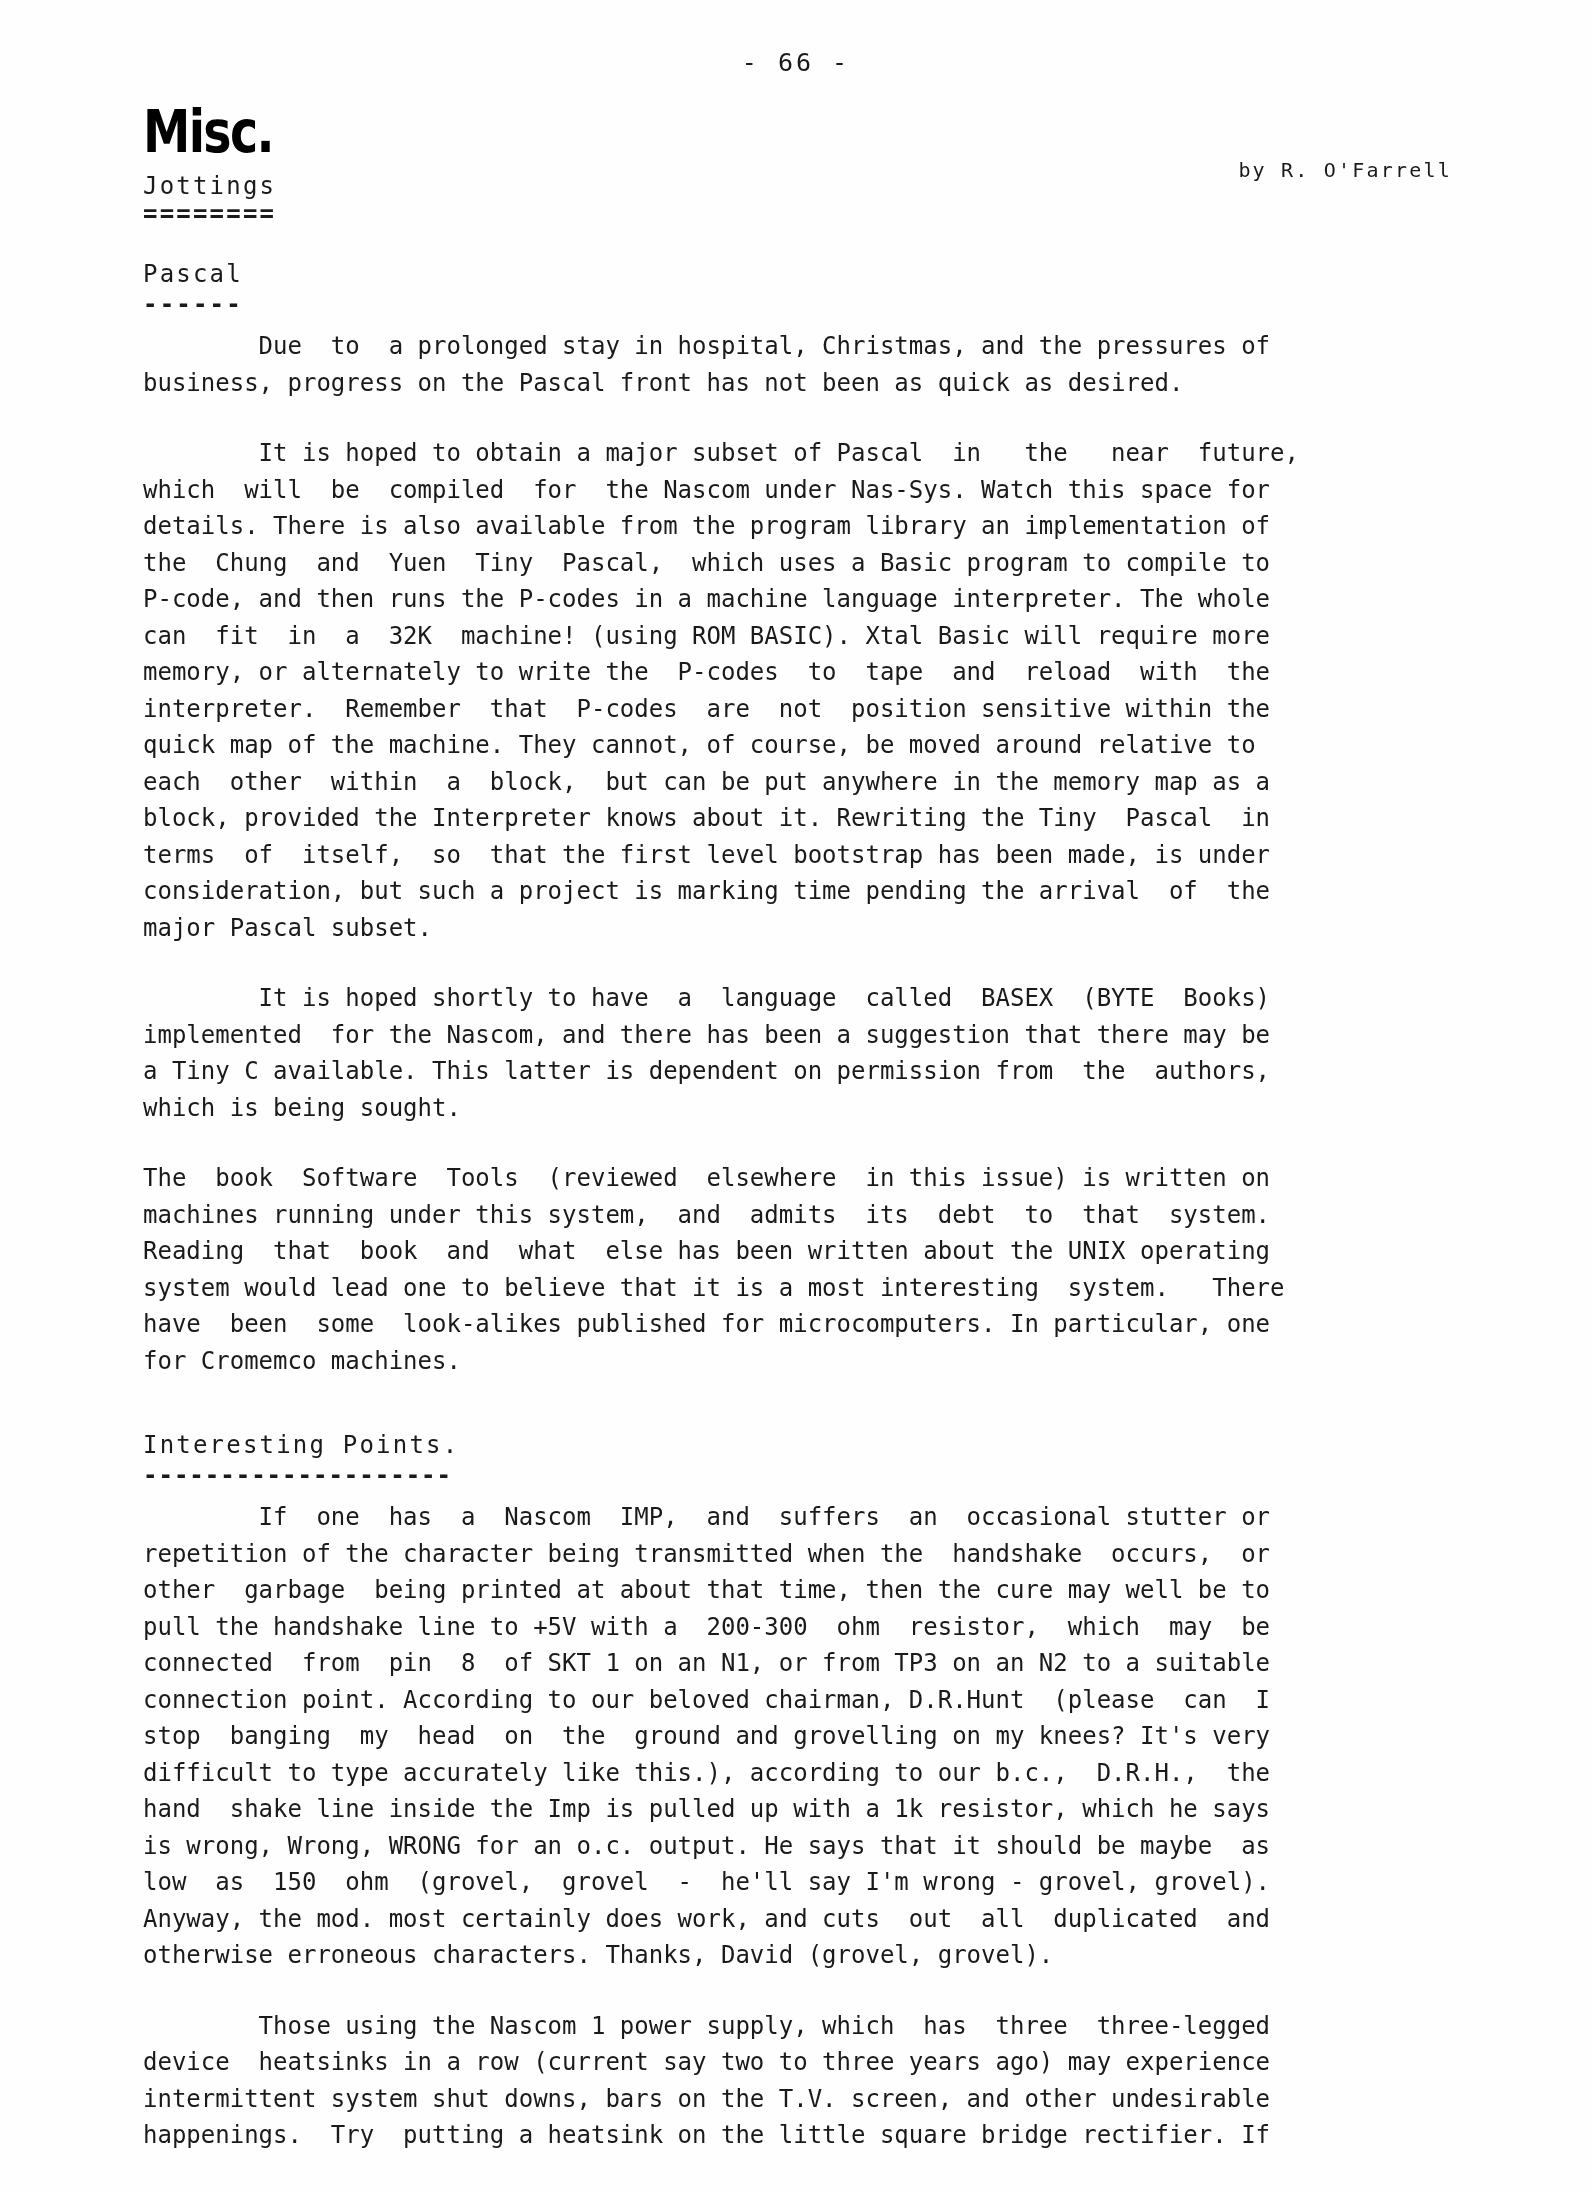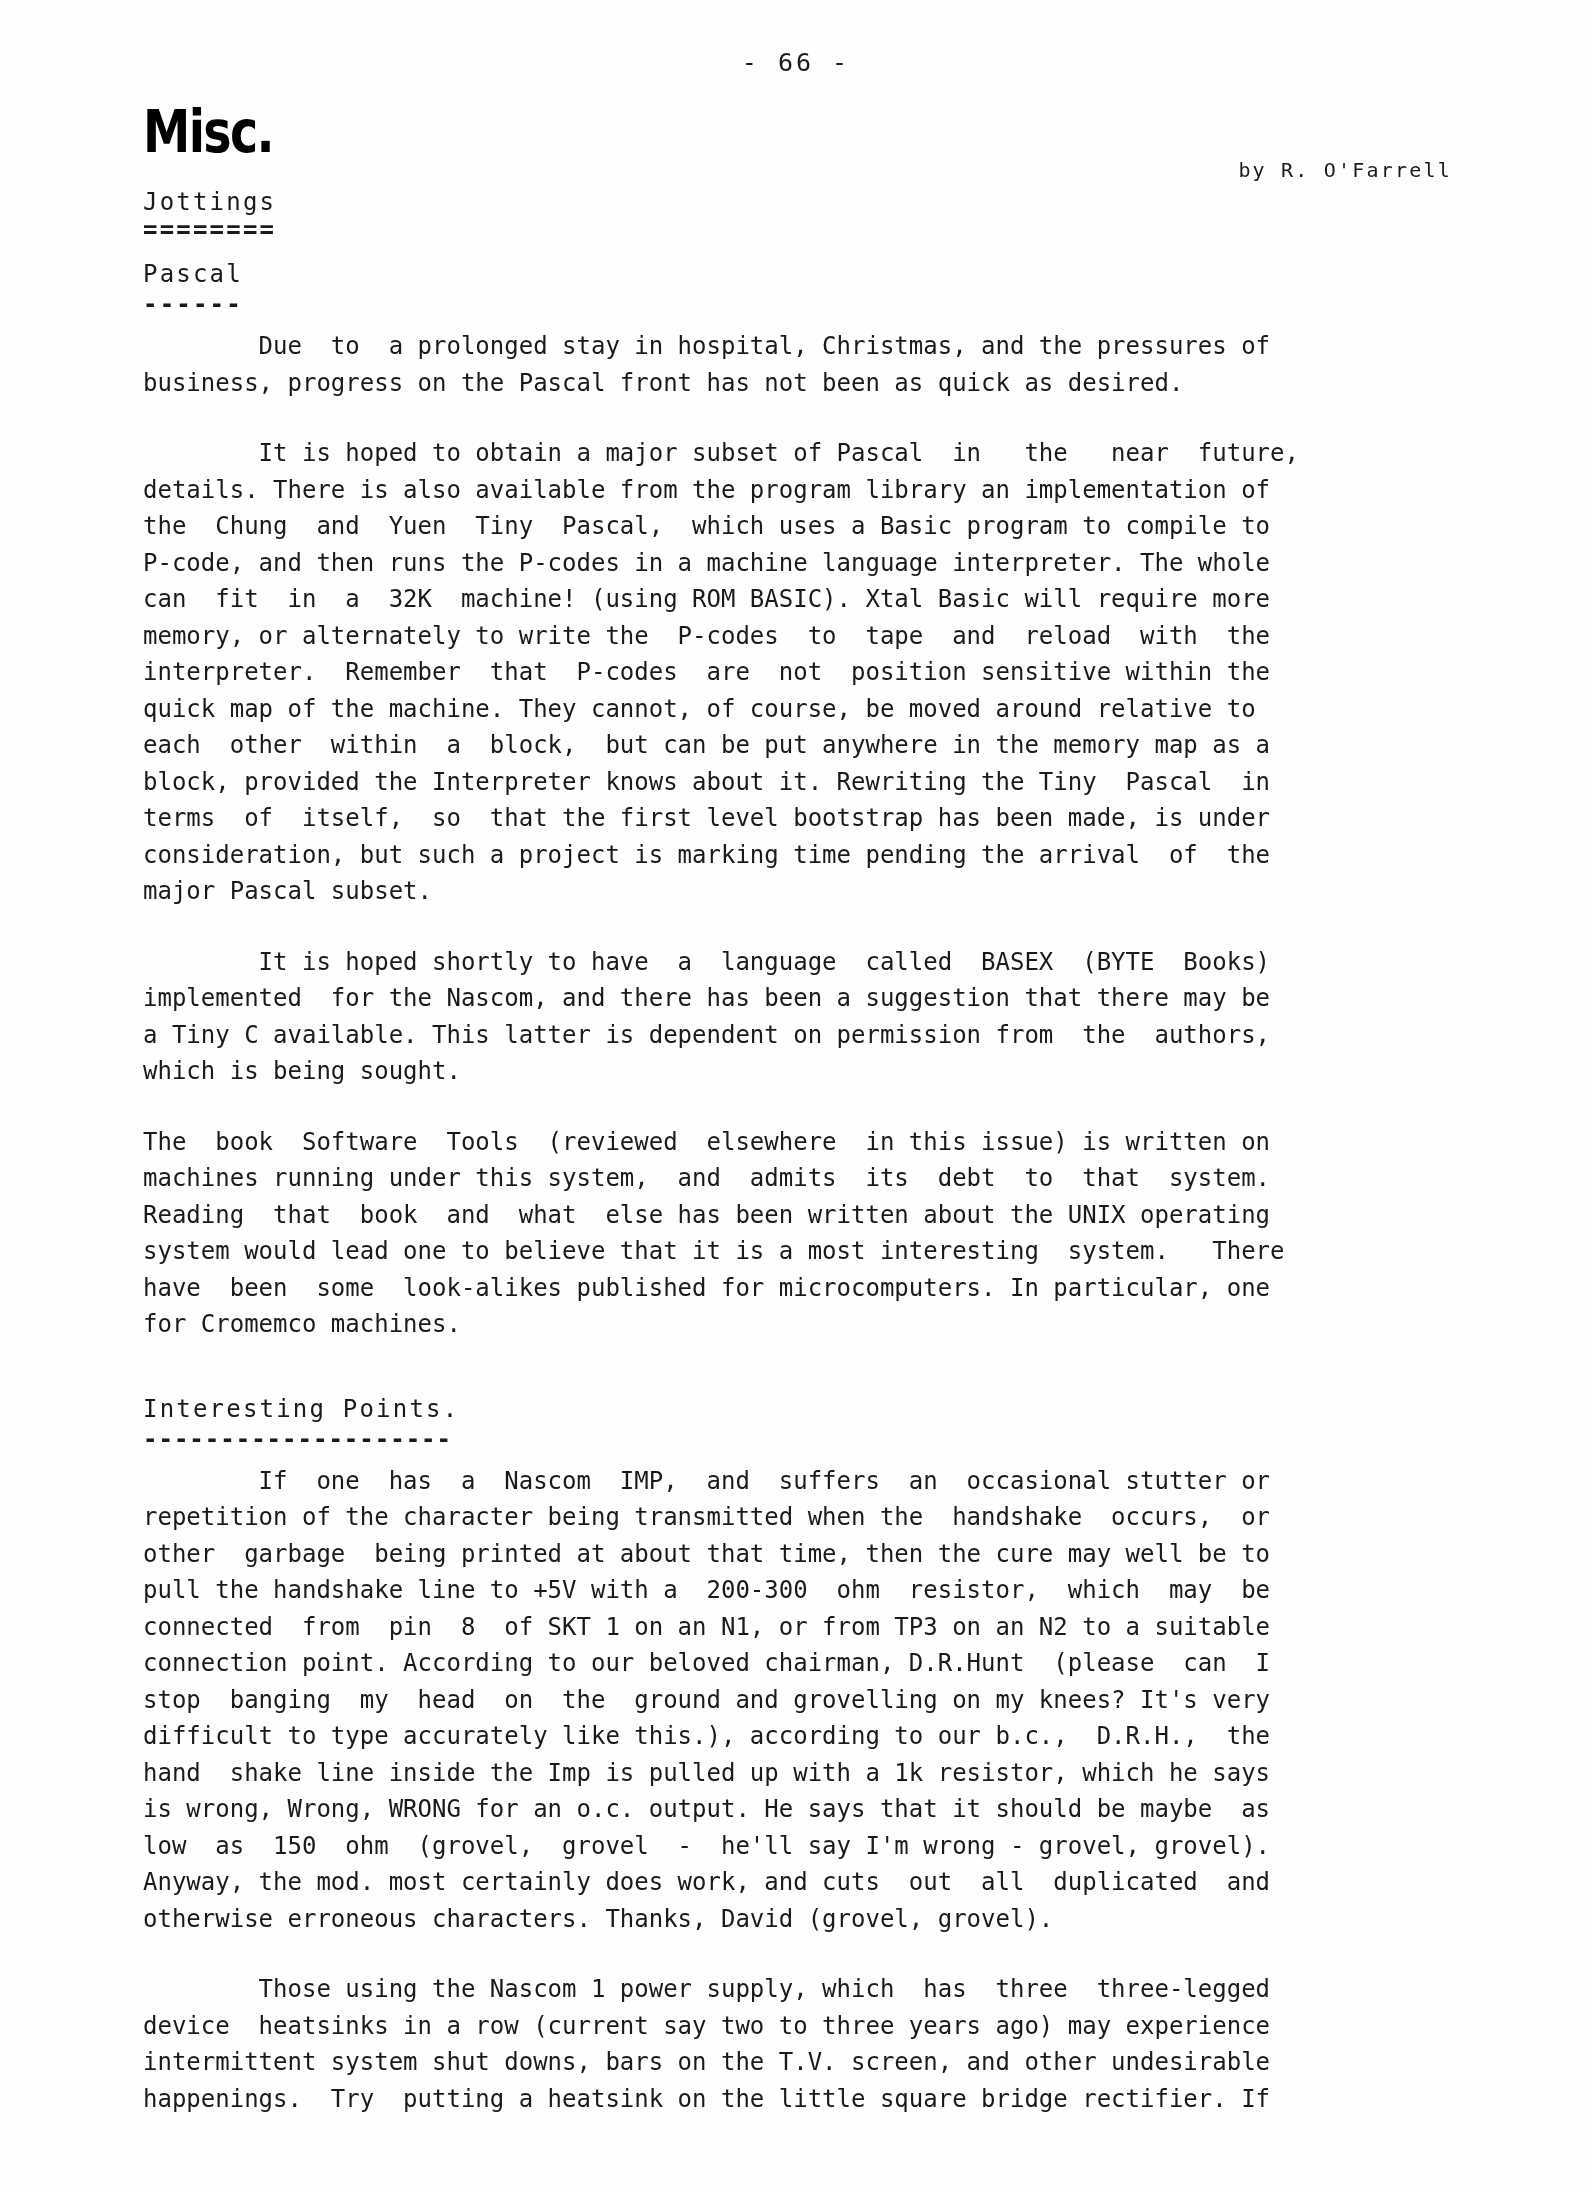--- a/index.html
+++ b/index.html
@@ -46,21 +46,21 @@
     font-family: "DejaVu Sans", "Liberation Sans", sans-serif;
     font-weight: bold;
     font-size: 58px;
     line-height: 58px;
     letter-spacing: -2px;
     transform: scaleX(0.82);
     transform-origin: left center;
     color: #000;
   }
   .masthead-sub {
-    margin-top: 28px;
+    margin-top: 12px;
     font-size: 24px;
     line-height: 26px;
     letter-spacing: 2.2px;
   }
   .masthead-rule {
     margin-top: 4px;
     font-size: 24px;
     line-height: 22px;
     letter-spacing: 2.2px;
     font-weight: bold;
@@ -136,20 +136,21 @@
     <div class="section-head">Pascal</div>
     <div class="section-rule">------</div>
 
     <div class="para">
       <div class="tline">        Due  to  a prolonged stay in hospital, Christmas, and the pressures of</div>
       <div class="tline">business, progress on the Pascal front has not been as quick as desired.</div>
     </div>
 
     <div class="para">
       <div class="tline">        It is hoped to obtain a major subset of Pascal  in   the   near  future,</div>
+      <div class="tline">which  will  be  compiled  for  the Nascom under Nas-Sys. Watch this space for</div>
       <div class="tline">details. There is also available from the program library an implementation of</div>
       <div class="tline">the  Chung  and  Yuen  Tiny  Pascal,  which uses a Basic program to compile to</div>
       <div class="tline">P-code, and then runs the P-codes in a machine language interpreter. The whole</div>
       <div class="tline">can  fit  in  a  32K  machine! (using ROM BASIC). Xtal Basic will require more</div>
       <div class="tline">memory, or alternately to write the  P-codes  to  tape  and  reload  with  the</div>
       <div class="tline">interpreter.  Remember  that  P-codes  are  not  position sensitive within the</div>
       <div class="tline">quick map of the machine. They cannot, of course, be moved around relative to</div>
       <div class="tline">each  other  within  a  block,  but can be put anywhere in the memory map as a</div>
       <div class="tline">block, provided the Interpreter knows about it. Rewriting the Tiny  Pascal  in</div>
       <div class="tline">terms  of  itself,  so  that the first level bootstrap has been made, is under</div>

